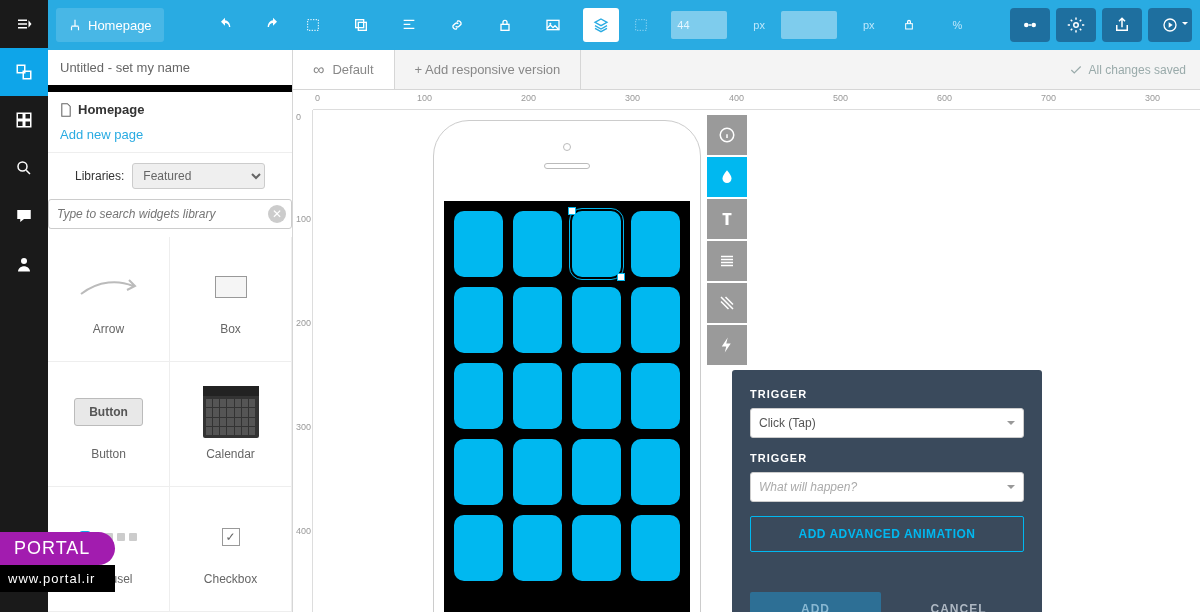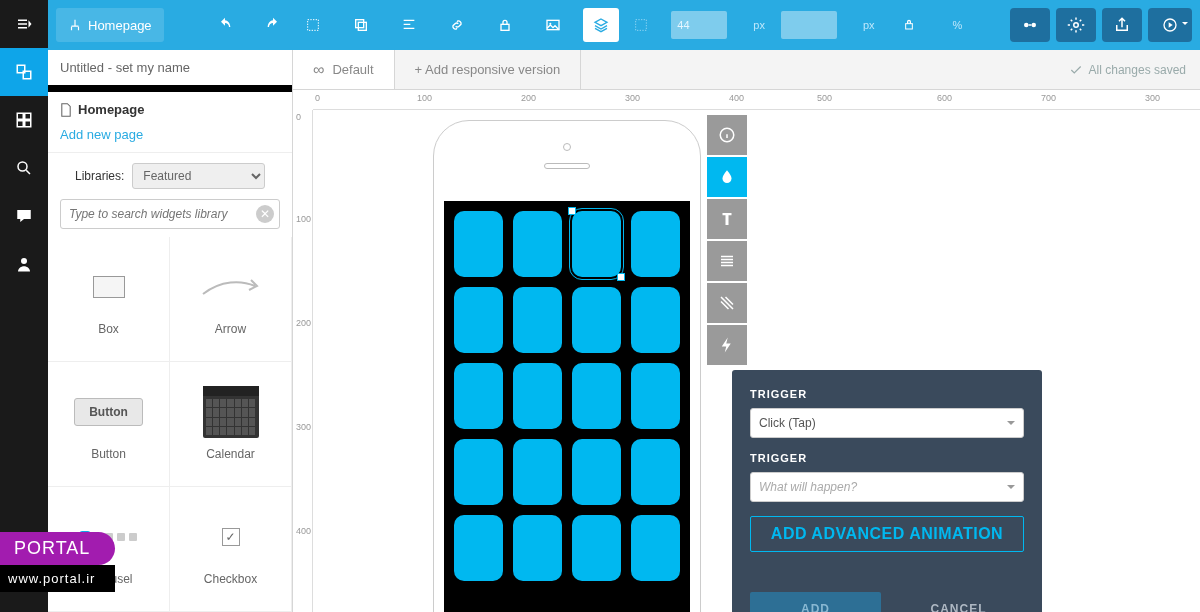--- a/index.html
+++ b/index.html
@@ -31,21 +31,21 @@
 .tb-play::after { content:""; position:absolute; right:4px; top:50%; transform:translateY(-50%); border:3px solid transparent; border-top-color:#fff; }
 
 
 .sidebar { position:absolute; left:48px; top:50px; width:245px; bottom:0; background:#fff; border-right:1px solid #d6d6d6; }
 .sb-title { padding:10px 12px; font-size:13px; color:#666; border-bottom:7px solid #000000; }
 .sb-page { padding:10px 12px; font-size:13px; font-weight:600; color:#333; display:flex; align-items:center; gap:6px; }
 .sb-page svg { width:12px; height:14px; fill:none; stroke:#666; stroke-width:1.5; }
 .sb-addpage { padding:0 12px 10px; font-size:13px; color:#29abe2; cursor:pointer; font-weight:500; border-bottom:1px solid #eee; }
 .sb-lib { padding:10px 27px; display:flex; align-items:center; gap:8px; font-size:12px; color:#333; }
 .sb-lib select { flex:1; height:26px; border:1px solid #ccc; border-radius:3px; font-size:12px; padding:0 6px; color:#666; }
-.sb-search { margin:0 12px 8px; position:relative; }
+.sb-search { margin:0 0 8px; position:relative; }
 .sb-search input { width:100%; height:30px; border:1px solid #ccc; border-radius:3px; padding:0 28px 0 8px; font-size:12px; font-style:italic; color:#999; }
 .sb-search .clear { position:absolute; right:6px; top:6px; width:18px; height:18px; border-radius:50%; background:#ccc; color:#fff; font-size:12px; display:flex; align-items:center; justify-content:center; cursor:pointer; }
 .widgets { display:grid; grid-template-columns:1fr 1fr; }
 .widget { border-right:1px solid #eee; border-bottom:1px solid #eee; height:125px; display:flex; flex-direction:column; align-items:center; justify-content:center; gap:10px; cursor:pointer; }
 .widget .wprev { width:60px; height:50px; display:flex; align-items:center; justify-content:center; }
 .widget .wlabel { font-size:12px; color:#666; }
 .wprev-arrow svg { width:60px; height:30px; fill:none; stroke:#bbb; stroke-width:2; }
 .wprev-box { width:32px; height:22px; border:1px solid #999; background:#f5f5f5; }
 .wprev-button { padding:6px 14px; background:#e8e8e8; border:1px solid #bbb; border-radius:3px; font-size:12px; font-weight:600; color:#555; }
 .wprev-cal { width:56px; height:52px; background:#333; border-radius:2px; display:flex; flex-direction:column; }
@@ -90,21 +90,21 @@
 .ts-btn { width:40px; height:40px; background:#9a9a9a; display:flex; align-items:center; justify-content:center; cursor:pointer; }
 .ts-btn.active { background:#00b8f0; }
 .ts-btn svg { width:18px; height:18px; fill:#fff; }
 
 
 .ipanel { position:absolute; right:158px; top:260px; width:310px; background:#3a4a5c; border-radius:3px; padding:18px; color:#fff; font-size:12px; }
 .ipanel h4 { font-size:11px; letter-spacing:1px; margin-bottom:8px; font-weight:600; }
 .ipanel .sel, .ipanel .selph { width:100%; height:30px; background:#fff; border:1px solid #ccc; border-radius:3px; color:#555; font-size:12px; padding:0 8px; margin-bottom:14px; display:flex; align-items:center; justify-content:space-between; cursor:pointer; }
 .ipanel .selph { color:#aaa; font-style:italic; }
 .ipanel .caret { border:4px solid transparent; border-top-color:#999; transform:translateY(2px); }
-.ipanel .adv { width:100%; height:36px; border:1px solid #00b8f0; color:#00b8f0; background:transparent; font-size:16px; font-weight:600; letter-spacing:0.5px; cursor:pointer; border-radius:2px; }
+.ipanel .adv { width:100%; height:36px; border:1px solid #00b8f0; color:#00b8f0; background:transparent; font-size:12px; font-weight:600; letter-spacing:0.5px; cursor:pointer; border-radius:2px; }
 .ipanel .btns { display:flex; gap:12px; margin-top:40px; }
 .ipanel .btns button { flex:1; height:34px; border:none; font-size:12px; font-weight:600; letter-spacing:1px; cursor:pointer; border-radius:2px; }
 .ipanel .btn-add { background:#2d6f95; color:#89b8d2; }
 .ipanel .btn-cancel { background:transparent; border:1px solid #6b7885; color:#aeb8c3; }
 
 
 .wm { position:absolute; left:0; bottom:20px; }
 .wm-pill { background:#a21caf; color:#fff; font-weight:400; font-size:18px; padding:6px 20px 6px 14px; border-radius:0 18px 18px 0; letter-spacing:1px; }
 .wm-url { background:#000; color:#fff; font-size:13px; padding:6px 20px 6px 8px; letter-spacing:1px; }
 </style>
@@ -264,32 +264,32 @@
   <div class="sb-lib">
     <span>Libraries:</span>
     <select><option>Featured</option></select>
   </div>
   <div class="sb-search">
     <input placeholder="Type to search widgets library" style="">
     <div class="clear">✕</div>
   </div>
   <div class="widgets">
     <div class="widget">
-      <div class="wprev">
-          <div class="wprev-box"></div>
-        </div>
-      <div class="wlabel">Box</div>
-    </div>
-    <div class="widget">
       <div class="wprev wprev-arrow">
           <svg viewBox="0 0 60 30">
             <path d="M2 22 C 20 8, 40 8, 54 14 M50 8 l6 6 -8 4"></path>
           </svg>
         </div>
       <div class="wlabel">Arrow</div>
+    </div>
+    <div class="widget">
+      <div class="wprev">
+          <div class="wprev-box"></div>
+        </div>
+      <div class="wlabel">Box</div>
     </div>
     <div class="widget">
       <div class="wprev">
           <div class="wprev-button">Button</div>
         </div>
       <div class="wlabel">Button</div>
     </div>
     <div class="widget">
       <div class="wprev">
         <div class="wprev-cal">
@@ -362,21 +362,21 @@
         </svg>
         <span>All changes saved</span>
       </div>
   </div>
   <div class="ruler-h">
     <span style="left:2px">0</span>
     <span style="left:104px">100</span>
     <span style="left:208px">200</span>
     <span style="left:312px">300</span>
     <span style="left:416px">400</span>
-    <span style="left:504px">500</span>
+    <span style="left:520px">500</span>
     <span style="left:624px">600</span>
     <span style="left:728px">700</span>
     <span style="left:832px">300</span>
   </div>
   <div class="ruler-v">
     <span style="top:2px">0</span>
     <span style="top:104px">100</span>
     <span style="top:208px">200</span>
     <span style="top:312px">300</span>
     <span style="top:416px">400</span>

